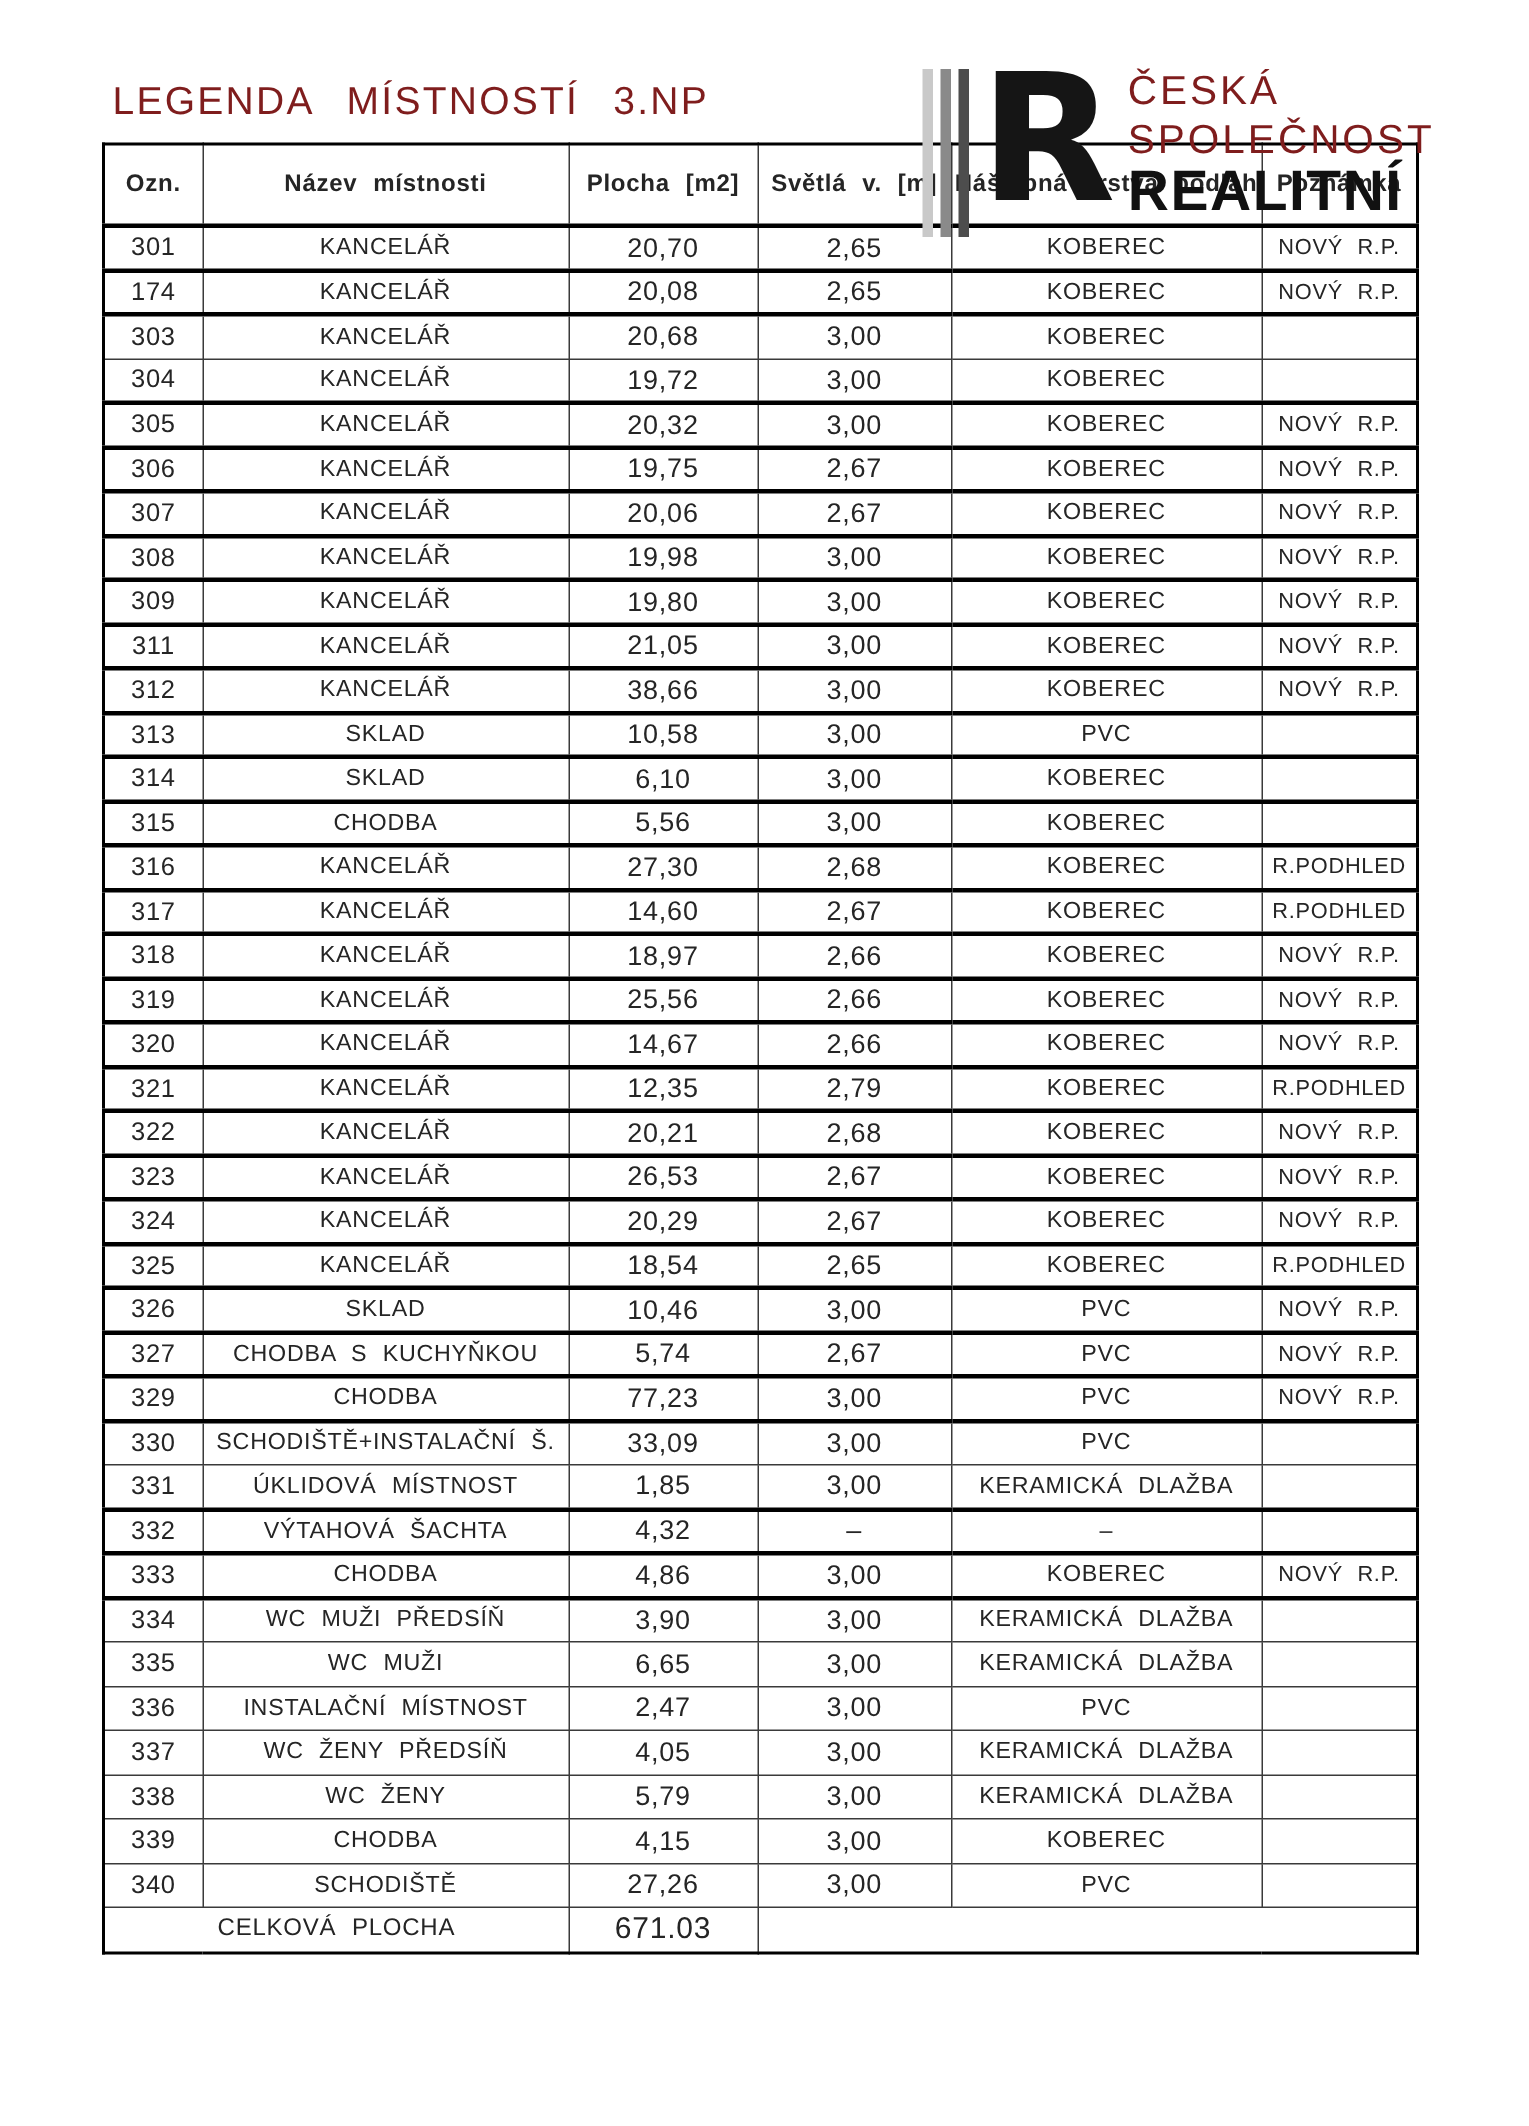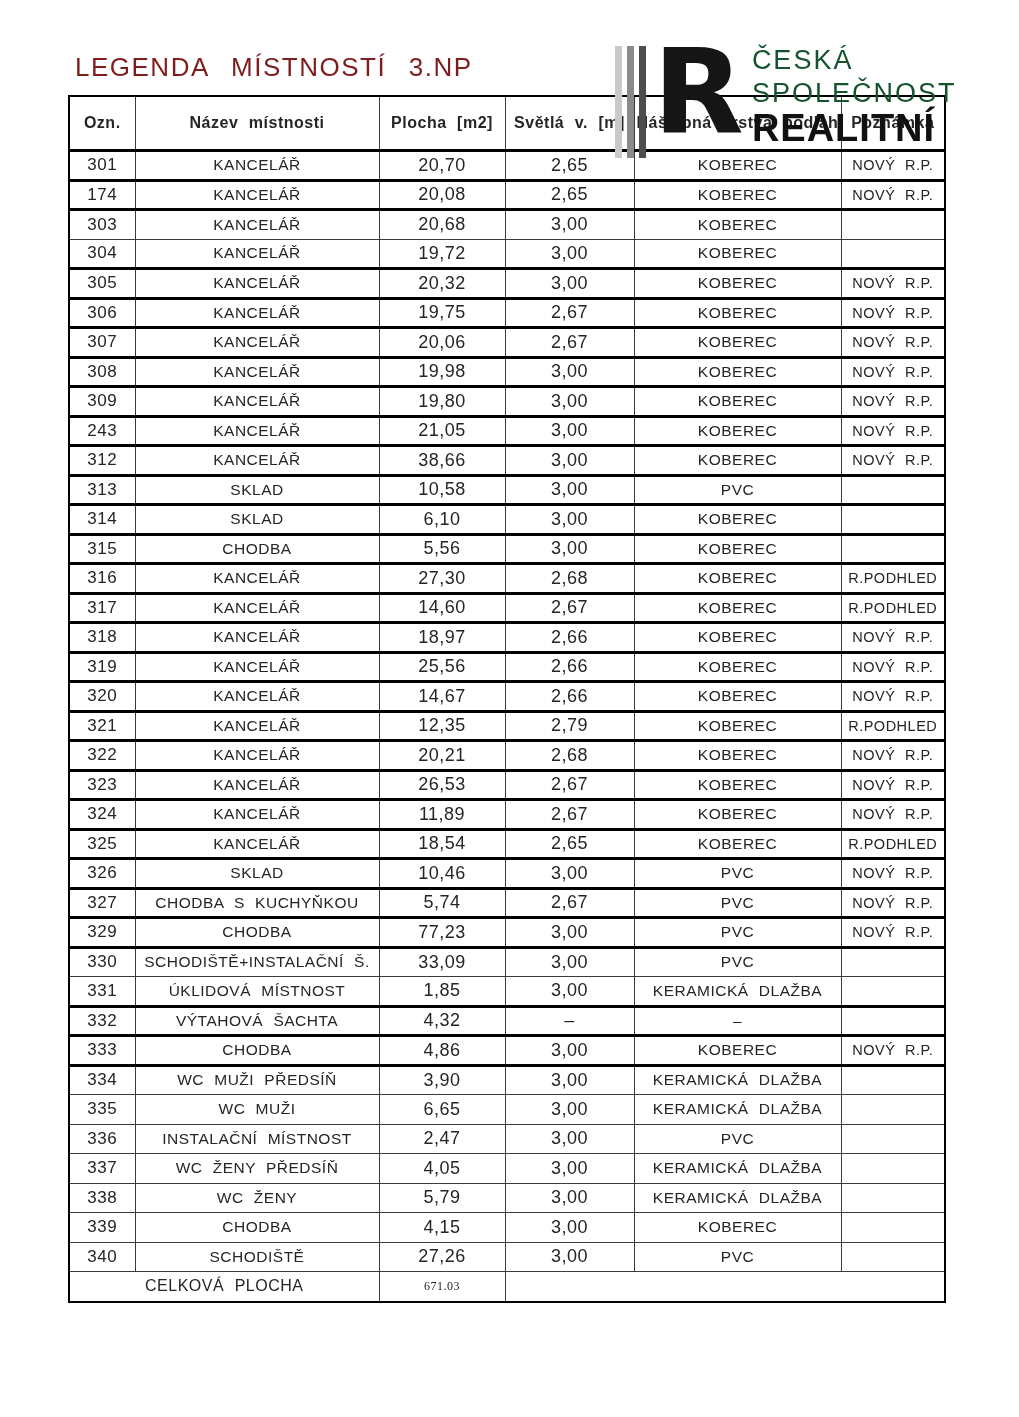--- a/index.html
+++ b/index.html
@@ -38,41 +38,41 @@
   table.legend tbody tr{height:29.5px;}
   tr.heavy td{border-top:3px solid #000;border-bottom:3px solid #000;}
   td.c-ozn{font-size:17px;}
   td.c-nazev{font-size:15.5px;}
   td.c-plocha{font-size:18px;}
   td.c-svetla{font-size:18px;}
   td.c-vrstva{font-size:15.5px;}
   td.c-pozn{font-size:14.5px;}
   tr.total-row{height:30px;}
   tr.total-row td{font-size:16px;}
-  tr.total-row td.t-val{font-size:12px;font-family:Liberation Serif, serif;}
+  tr.total-row td.t-val{font-size:20px;}
 
   
   .logo{
     position:absolute;left:615px;top:42px;z-index:5;
     display:flex;align-items:flex-start;
   }
   .logo .bars{display:flex;margin-top:4px;}
   .logo .bar{width:7px;height:112px;margin-right:5px;}
   .logo .bar1{background:#c9c9c9;}
   .logo .bar2{background:#8a8a8a;}
   .logo .bar3{background:#4d4d4d;}
   .logo .mark{
     font-family:"DejaVu Sans", sans-serif;
     font-weight:bold;font-size:118px;line-height:0.95;
     color:#151515;margin-left:2px;margin-top:-6px;
     letter-spacing:-4px;
   }
   .logo .words{margin-left:12px;margin-top:2px;}
   .logo .w1,.logo .w2{
-    font-size:27px;letter-spacing:2px;color:#14532d;
+    font-size:27px;letter-spacing:2px;color:#7f1d1d;
     line-height:33px;font-weight:normal;
   }
   .logo .w3{
     font-size:38px;font-weight:bold;letter-spacing:1px;
     color:#111;line-height:38px;margin-top:-1px;
   }
 </style>
 </head>
 <body>
 
@@ -166,21 +166,21 @@
         </tr>
         <tr class="heavy">
           <td class="c-ozn">309</td>
           <td class="c-nazev">KANCELÁŘ</td>
           <td class="c-plocha">19,80</td>
           <td class="c-svetla">3,00</td>
           <td class="c-vrstva">KOBEREC</td>
           <td class="c-pozn">NOVÝ R.P.</td>
         </tr>
         <tr class="heavy">
-          <td class="c-ozn">243</td>
+          <td class="c-ozn">311</td>
           <td class="c-nazev">KANCELÁŘ</td>
           <td class="c-plocha">21,05</td>
           <td class="c-svetla">3,00</td>
           <td class="c-vrstva">KOBEREC</td>
           <td class="c-pozn">NOVÝ R.P.</td>
         </tr>
         <tr class="heavy">
           <td class="c-ozn">312</td>
           <td class="c-nazev">KANCELÁŘ</td>
           <td class="c-plocha">38,66</td>
@@ -272,21 +272,21 @@
           <td class="c-ozn">323</td>
           <td class="c-nazev">KANCELÁŘ</td>
           <td class="c-plocha">26,53</td>
           <td class="c-svetla">2,67</td>
           <td class="c-vrstva">KOBEREC</td>
           <td class="c-pozn">NOVÝ R.P.</td>
         </tr>
         <tr class="heavy">
           <td class="c-ozn">324</td>
           <td class="c-nazev">KANCELÁŘ</td>
-          <td class="c-plocha">11,89</td>
+          <td class="c-plocha">20,29</td>
           <td class="c-svetla">2,67</td>
           <td class="c-vrstva">KOBEREC</td>
           <td class="c-pozn">NOVÝ R.P.</td>
         </tr>
         <tr class="heavy">
           <td class="c-ozn">325</td>
           <td class="c-nazev">KANCELÁŘ</td>
           <td class="c-plocha">18,54</td>
           <td class="c-svetla">2,65</td>
           <td class="c-vrstva">KOBEREC</td>

